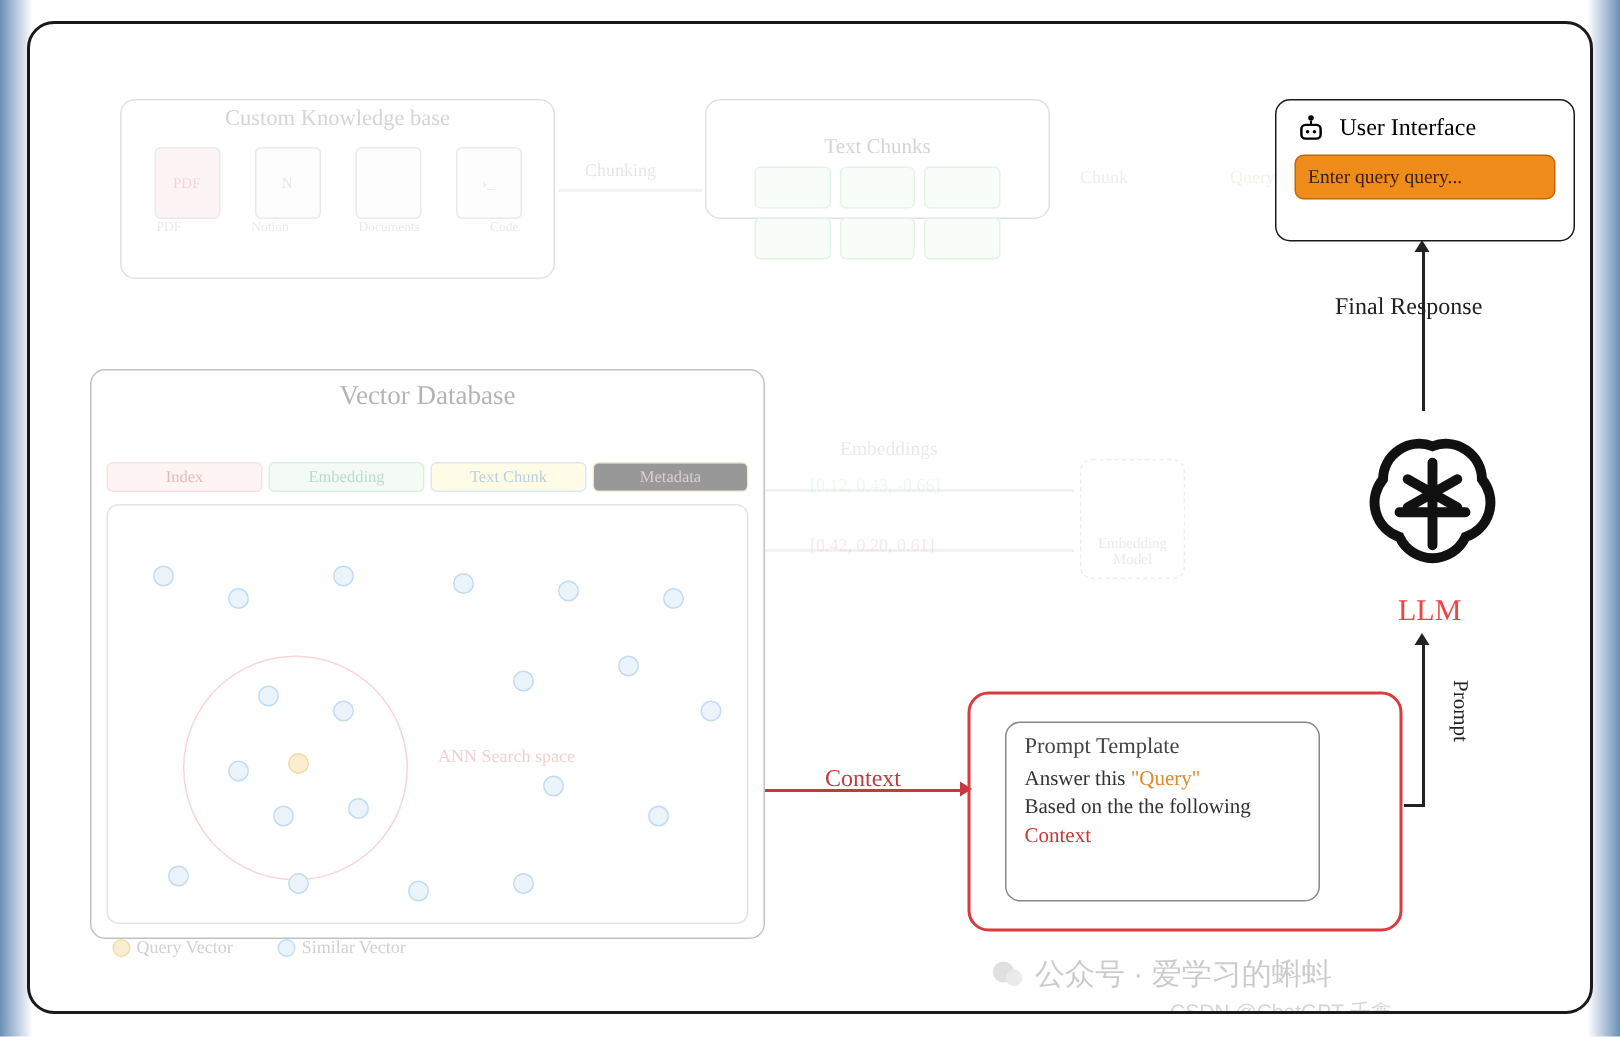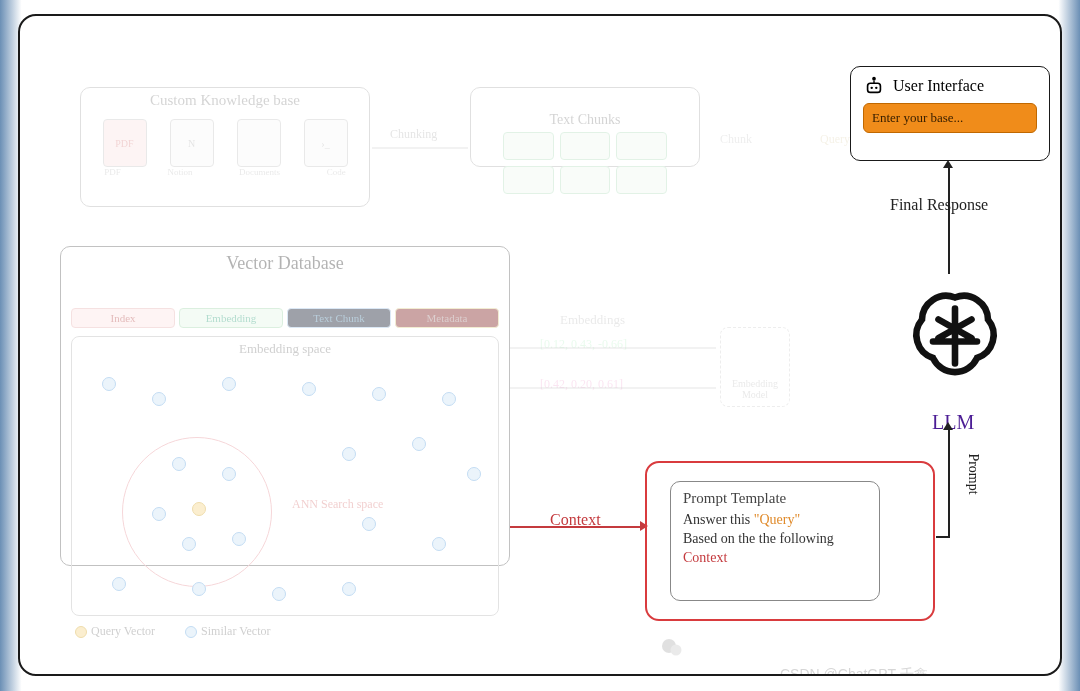--- a/index.html
+++ b/index.html
@@ -13,21 +13,21 @@
   }
   .canvas {
     position: absolute;
     left: 18px; top: 14px;
     width: 1044px; height: 662px;
     background: #fff;
     border: 2px solid #1a1a1a;
     border-radius: 18px;
     overflow: hidden;
   }
-  .faded { opacity: 0.25; margin-top: 21px; }
+  .faded { opacity: 0.25; }
   .abs { position: absolute; }
   .box {
     border: 1.5px solid #888;
     border-radius: 10px;
   }
   
   .kb { left: 60px; top: 50px; width: 290px; height: 120px; }
   .kb-title { text-align: center; padding: 4px; font-size: 15px; color: #555; }
   .kb-icons { display: flex; justify-content: space-around; padding: 6px 10px 0; }
   .kb-icon { width: 44px; height: 48px; border: 1px solid #aaa; border-radius: 4px; background: #f5f5f5; display: flex; align-items: center; justify-content: center; font-size: 10px; color: #999; }
@@ -35,28 +35,28 @@
   .kb-labels { display: flex; justify-content: space-around; font-size: 9px; color: #aaa; }
   
   .tc { left: 450px; top: 50px; width: 230px; height: 80px; padding: 24px; }
   .tc-title { text-align: center; font-size: 14px; color: #555; }
   .tc-grid { display: grid; grid-template-columns: 1fr 1fr 1fr; gap: 6px; padding: 4px 8px; }
   .tc-cell { height: 28px; border: 1px solid #8fcf9f; background: #e8f7ea; border-radius: 4px; }
   .chunking-label { left: 370px; top: 90px; font-size: 12px; color: #999; }
   .chunk-label { left: 700px; top: 95px; font-size: 12px; color: #bbb; }
   .query-label { left: 800px; top: 95px; font-size: 12px; color: #d8c9a0; }
   
-  .vdb { left: 40px; top: 230px; width: 450px; height: 320px; border-color: #666; opacity: 0.4; }
+  .vdb { left: 40px; top: 230px; width: 450px; height: 380px; border-color: #666; opacity: 0.4; }
   .vdb-title { text-align: center; padding: 6px; font-size: 18px; color: #444; }
   .vdb-cols { display: flex; gap: 4px; padding: 0 10px; margin-top: 28px; }
   .vdb-col { flex: 1; border-radius: 4px; padding: 3px 4px; font-size: 11px; text-align: center; }
   .col-index { background: #fde4e4; border: 1px solid #e8b5b5; color: #b55; }
   .col-embed { background: #e4f7e8; border: 1px solid #a8d8b0; color: #4a8; }
-  .col-text  { background: #0f172a; border: 1px solid #a8c8e8; color: #58a; }
-  .col-meta  { background: #7f1d1d; border: 1px solid #e0d090; color: #a88; }
+  .col-text  { background: #fef9c3; border: 1px solid #a8c8e8; color: #58a; }
+  .col-meta  { background: #000000; border: 1px solid #e0d090; color: #a88; }
   .embed-space { margin: 8px 10px 8px; height: 280px; border: 1px solid #bbb; border-radius: 8px; position: relative; }
   .embed-space-title { position: absolute; top: 4px; left: 0; right: 0; text-align: center; font-size: 13px; color: #888; }
   .dot { position: absolute; width: 14px; height: 14px; border-radius: 50%; border: 1px solid #6aa8e0; background: #cfe5f7; }
   .dot.q { background: #f7d78a; border-color: #d4a830; }
   .ann-circle { position: absolute; width: 150px; height: 150px; border: 1.5px solid #e89aa0; border-radius: 50%; left: 50px; top: 100px; }
   .ann-label { position: absolute; left: 220px; top: 160px; font-size: 12px; color: #d88; }
   .legend { display: flex; gap: 30px; padding-left: 14px; font-size: 12px; color: #888; }
   .leg-dot { display: inline-block; width: 12px; height: 12px; border-radius: 50%; vertical-align: middle; margin-right: 4px; }
   
   .emb-label { left: 540px; top: 275px; font-size: 13px; color: #aaa; }
@@ -64,21 +64,21 @@
   .emb-vec2 { left: 520px; top: 340px; font-size: 12px; color: #e9c; }
   .emb-model { left: 700px; top: 290px; width: 70px; height: 80px; border: 1px dashed #bbb; border-radius: 8px; font-size: 10px; text-align: center; padding-top: 50px; color: #aaa; }
   
   .ui { left: 830px; top: 50px; width: 200px; height: 95px; border-color: #1a1a1a; padding: 8px 12px; }
   .ui-head { display: flex; align-items: center; gap: 8px; font-size: 16px; margin-bottom: 6px; }
   .robot-icon { width: 22px; height: 22px; }
   .ui-query { background: #f08c1a; border: 1px solid #c06800; border-radius: 6px; padding: 6px 8px; font-size: 13px; color: #3a2000; cursor: text; }
   .final-resp { left: 870px; top: 180px; font-size: 16px; color: #222; }
   
   .llm-icon { left: 880px; top: 260px; width: 110px; height: 120px; }
-  .llm-label { left: 912px; top: 395px; font-size: 20px; color: #4c1d95; }
+  .llm-label { left: 912px; top: 380px; font-size: 20px; color: #ef4444; }
   .prompt-label { left: 932px; top: 450px; font-size: 14px; color: #222; transform: rotate(90deg); }
   
   .pt-outer { left: 625px; top: 445px; width: 290px; height: 160px; border: 2px solid #d93b3e; border-radius: 14px; }
   .pt-inner { position: absolute; left: 650px; top: 465px; width: 210px; height: 120px; border: 1.5px solid #888; border-radius: 10px; padding: 8px 12px; background: #fff; }
   .pt-title { font-size: 15px; color: #444; margin-bottom: 4px; }
   .pt-body { font-size: 14px; color: #333; line-height: 1.35; }
   .pt-body .q { color: #e08a2a; }
   .pt-body .c { color: #c43a3e; }
   .context-label { left: 530px; top: 495px; font-size: 16px; color: #c43a3e; }
   
@@ -139,21 +139,20 @@
 
   <div class="abs box vdb">
     <div class="vdb-title">Vector Database</div>
     <div class="vdb-cols">
       <div class="vdb-col col-index">Index</div>
       <div class="vdb-col col-embed">Embedding</div>
       <div class="vdb-col col-text">Text Chunk</div>
       <div class="vdb-col col-meta">Metadata</div>
     </div>
     <div class="embed-space">
-      <div class="embed-space-title">Embedding space</div>
       <div class="ann-circle"></div>
       <div class="ann-label">ANN Search space</div>
 
       <div class="dot" style="left:30px;top:40px"></div>
       <div class="dot" style="left:80px;top:55px"></div>
       <div class="dot" style="left:150px;top:40px"></div>
       <div class="dot" style="left:230px;top:45px"></div>
       <div class="dot" style="left:300px;top:50px"></div>
       <div class="dot" style="left:370px;top:55px"></div>
       <div class="dot" style="left:270px;top:110px"></div>
@@ -183,21 +182,21 @@
     <div class="ui-head">
       <svg class="robot-icon" viewBox="0 0 24 24">
           <circle cx="12" cy="4" r="2" fill="#000"></circle>
           <line x1="12" y1="6" x2="12" y2="9" stroke="#000" stroke-width="1.5"></line>
           <rect x="5" y="9" width="14" height="10" rx="3" fill="none" stroke="#000" stroke-width="1.8"></rect>
           <circle cx="9.5" cy="14" r="1.3" fill="#000"></circle>
           <circle cx="14.5" cy="14" r="1.3" fill="#000"></circle>
         </svg>
       <span>User Interface</span>
     </div>
-    <div class="ui-query">Enter your base...</div>
+    <div class="ui-query">Enter query query...</div>
   </div>
 
   <div class="line" style="left:928px;top:148px;width:2px;height:110px;"></div>
   <div class="arrowhead up" style="left:923px;top:144px;"></div>
   <div class="abs final-resp">Final Response</div>
 
   <svg class="abs llm-icon" viewBox="0 0 100 100">
     <g fill="none" stroke="#111" stroke-width="6" stroke-linecap="round">
       <path d="M50 15 a22 22 0 0 1 30 20 a22 22 0 0 1 -10 35 a22 22 0 0 1 -40 0 a22 22 0 0 1 -10 -35 a22 22 0 0 1 30 -20z"></path>
       <path d="M35 35 l30 17 M65 35 l-30 17 M50 25 l0 50 M30 55 l40 0"></path>
@@ -221,16 +220,17 @@
       <span>Answer this </span><span class="q">"Query"</span><br>
       <span>Based on the the following </span><span class="c">Context</span>
     </div>
   </div>
 
   <div class="abs wm">
     <svg width="24" height="24" viewBox="0 0 24 24">
         <circle cx="9" cy="10" r="7" fill="#ccc"></circle>
         <circle cx="16" cy="14" r="5.5" fill="#ddd"></circle>
       </svg>
+    <span>公众号 · 爱学习的蝌蚪</span>
   </div>
   <div class="abs wm2">CSDN @ChatGPT-千鑫</div>
 
 </div>
 
 </body></html>

